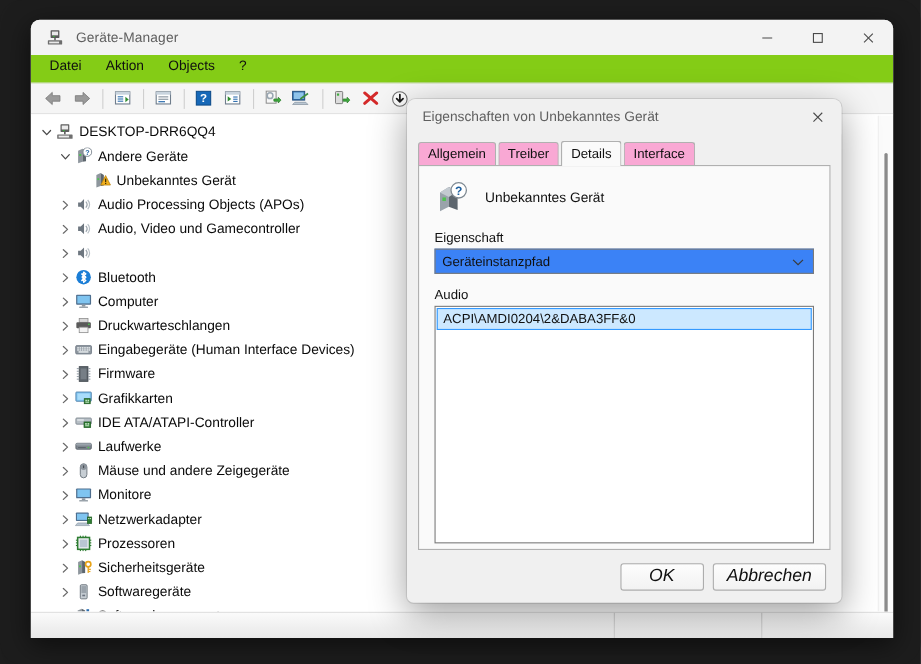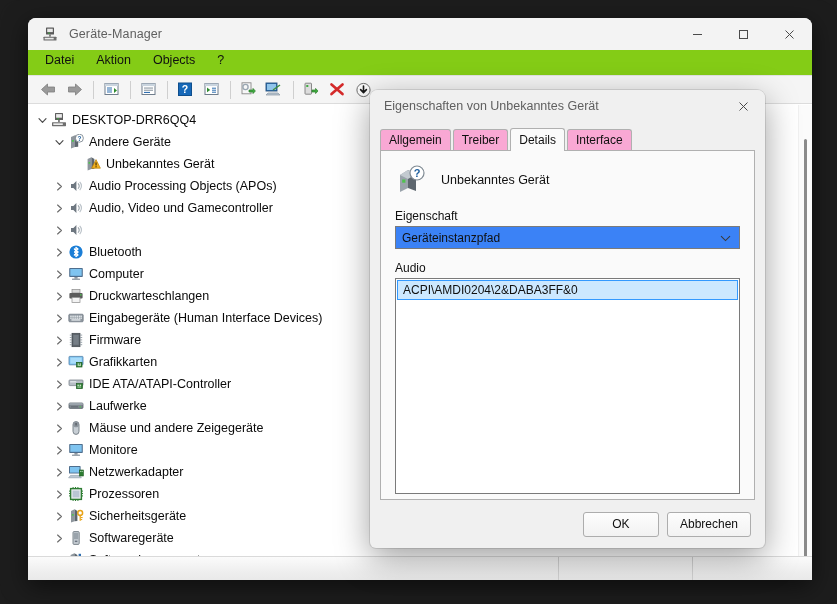--- a/index.html
+++ b/index.html
@@ -301,27 +301,28 @@
   #dlg-buttons {
     flex: 0 0 auto;
     height: 48px;
     display: flex; align-items: center; justify-content: flex-end;
     padding-right: 14px;
     gap: 8px;
   }
   .dlg-btn {
     min-width: 76px;
     height: 25px;
-    font-size: 12px;
+    font-size: 16px;
     color: #101010;
     background: linear-gradient(180deg,#fdfdfd 0%, #f2f2f2 100%);
     border: 1px solid #adadad;
     border-radius: 3px;
     display: flex; align-items: center; justify-content: center;
     padding: 0 12px;
+    font-style: italic;
   }
 </style>
 </head>
 <body>
 
 <div id="desktop">
 
   <div id="main-window">
 
     <div id="titlebar">

